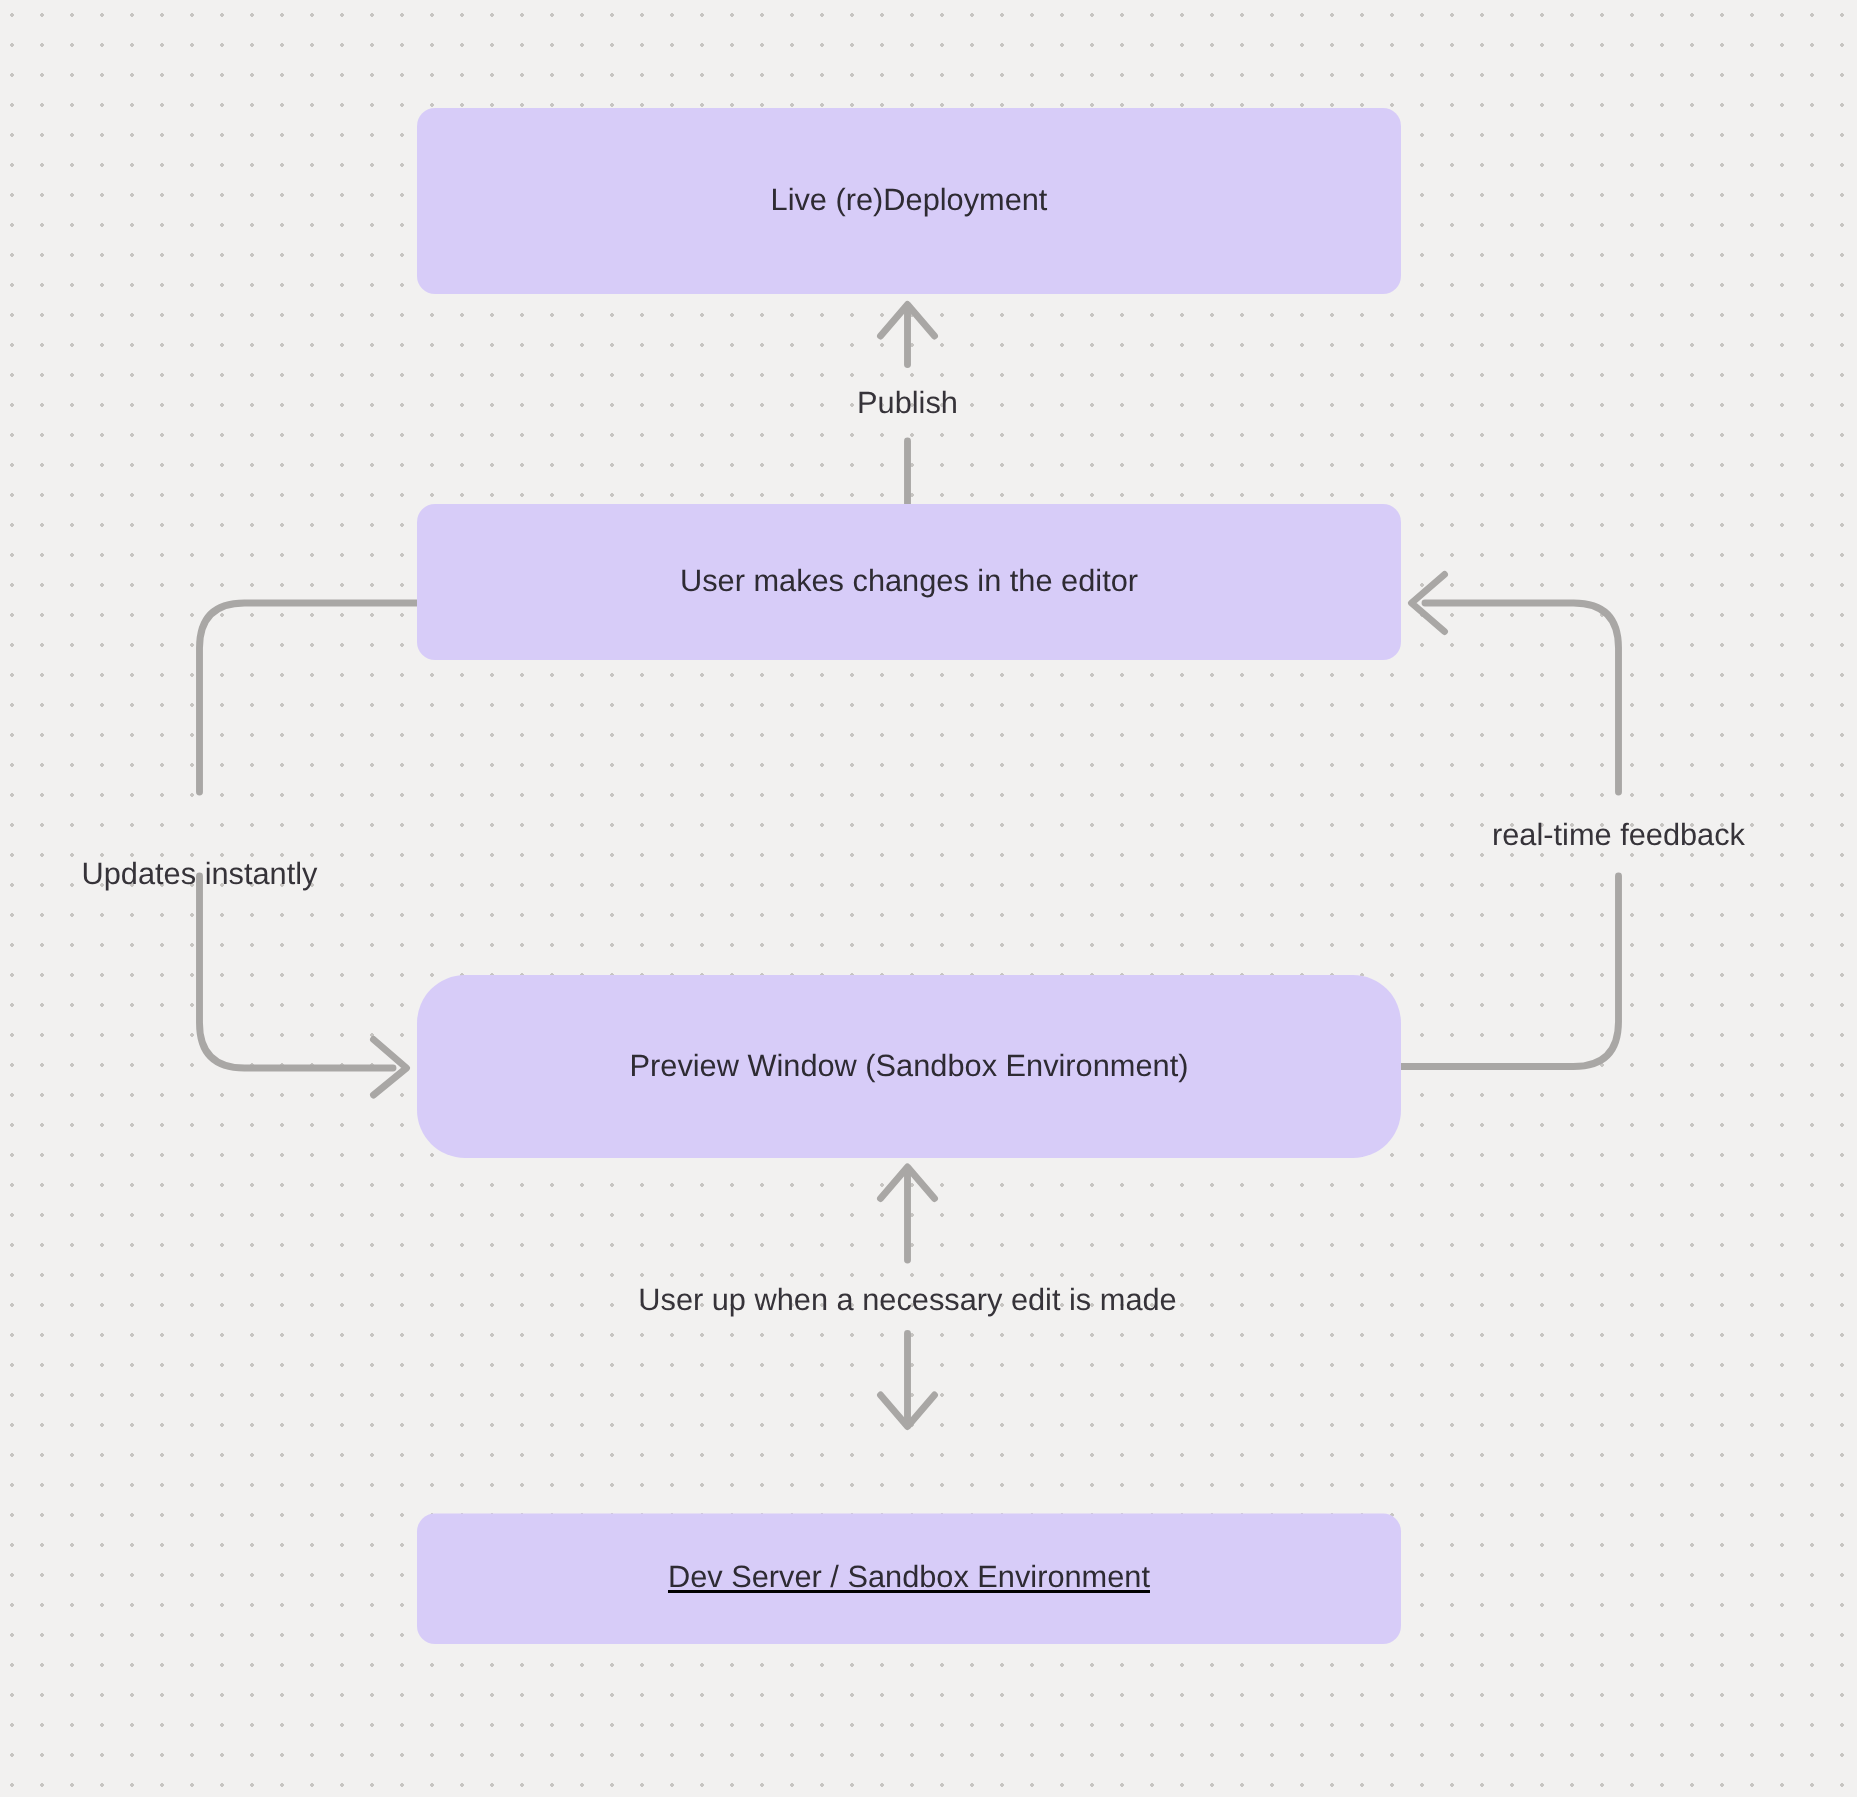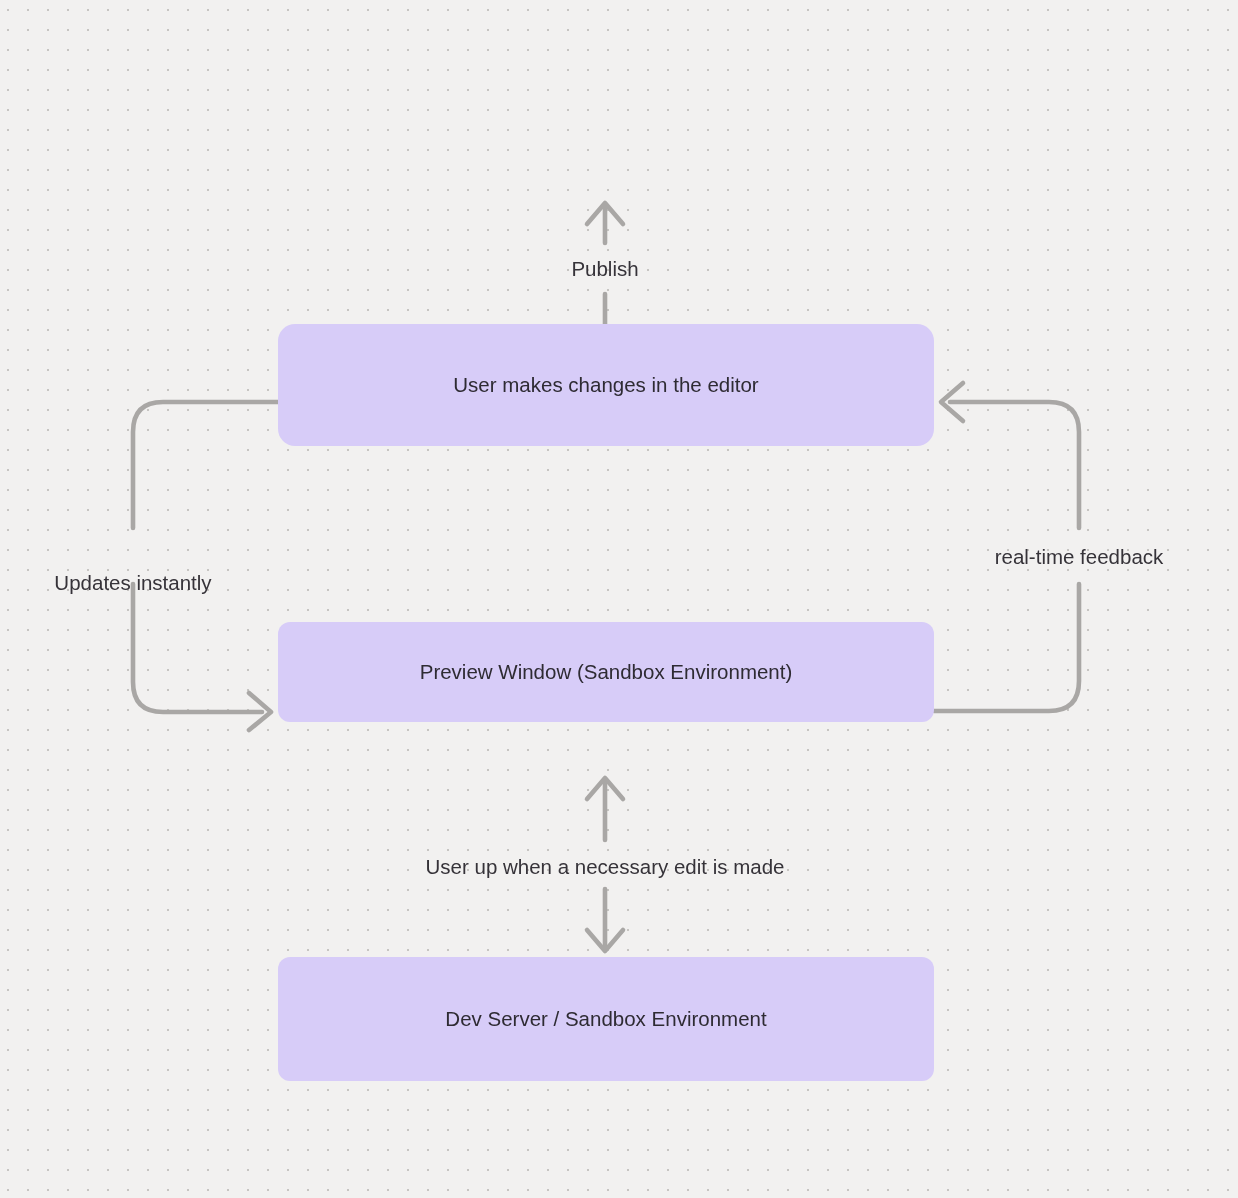--- a/index.html
+++ b/index.html
@@ -28,23 +28,23 @@
     align-items: center;
     justify-content: center;
   }
   .node-label {
     font-size: 20.5px;
     color: #2e2b33;
     text-align: center;
     line-height: 1.3;
   }
   #node-live-deployment { top: 72px;  height: 124px; }
-  #node-user-changes    { top: 324px; height: 122px; border-radius: 17px; }
-  #node-preview-window  { top: 622px; height: 100px; }
-  #node-dev-server      { top: 957px; height: 124px; }
+  #node-user-changes    { top: 336px; height: 104px; }
+  #node-preview-window  { top: 650px; height: 122px; border-radius: 32px; }
+  #node-dev-server      { top: 1009px; height: 87px; text-decoration: underline; }
 
   svg.wires {
     position: absolute;
     inset: 0;
     width: 1238px;
     height: 1198px;
     pointer-events: none;
   }
   svg.wires path {
     fill: none;
@@ -84,20 +84,23 @@
     <path d="M 934 711 L 1049 711 Q 1079 711 1079 681 L 1079 584"></path>
     <path d="M 1079 528 L 1079 432 Q 1079 402 1049 402 L 950 402"></path>
     <path d="M 963 383 L 941 402 L 963 421"></path>
 
     <path d="M 605 781 L 605 840"></path>
     <path d="M 605 889 L 605 946"></path>
     <path d="M 587 799 L 605 778 L 623 799"></path>
     <path d="M 587 930 L 605 951 L 623 930"></path>
   </svg>
 
+  <div class="node" id="node-live-deployment">
+    <span class="node-label">Live (re)Deployment</span>
+  </div>
 
   <div class="node" id="node-user-changes">
     <span class="node-label">User makes changes in the editor</span>
   </div>
 
   <div class="node" id="node-preview-window">
     <span class="node-label">Preview Window (Sandbox Environment)</span>
   </div>
 
   <div class="node" id="node-dev-server">

